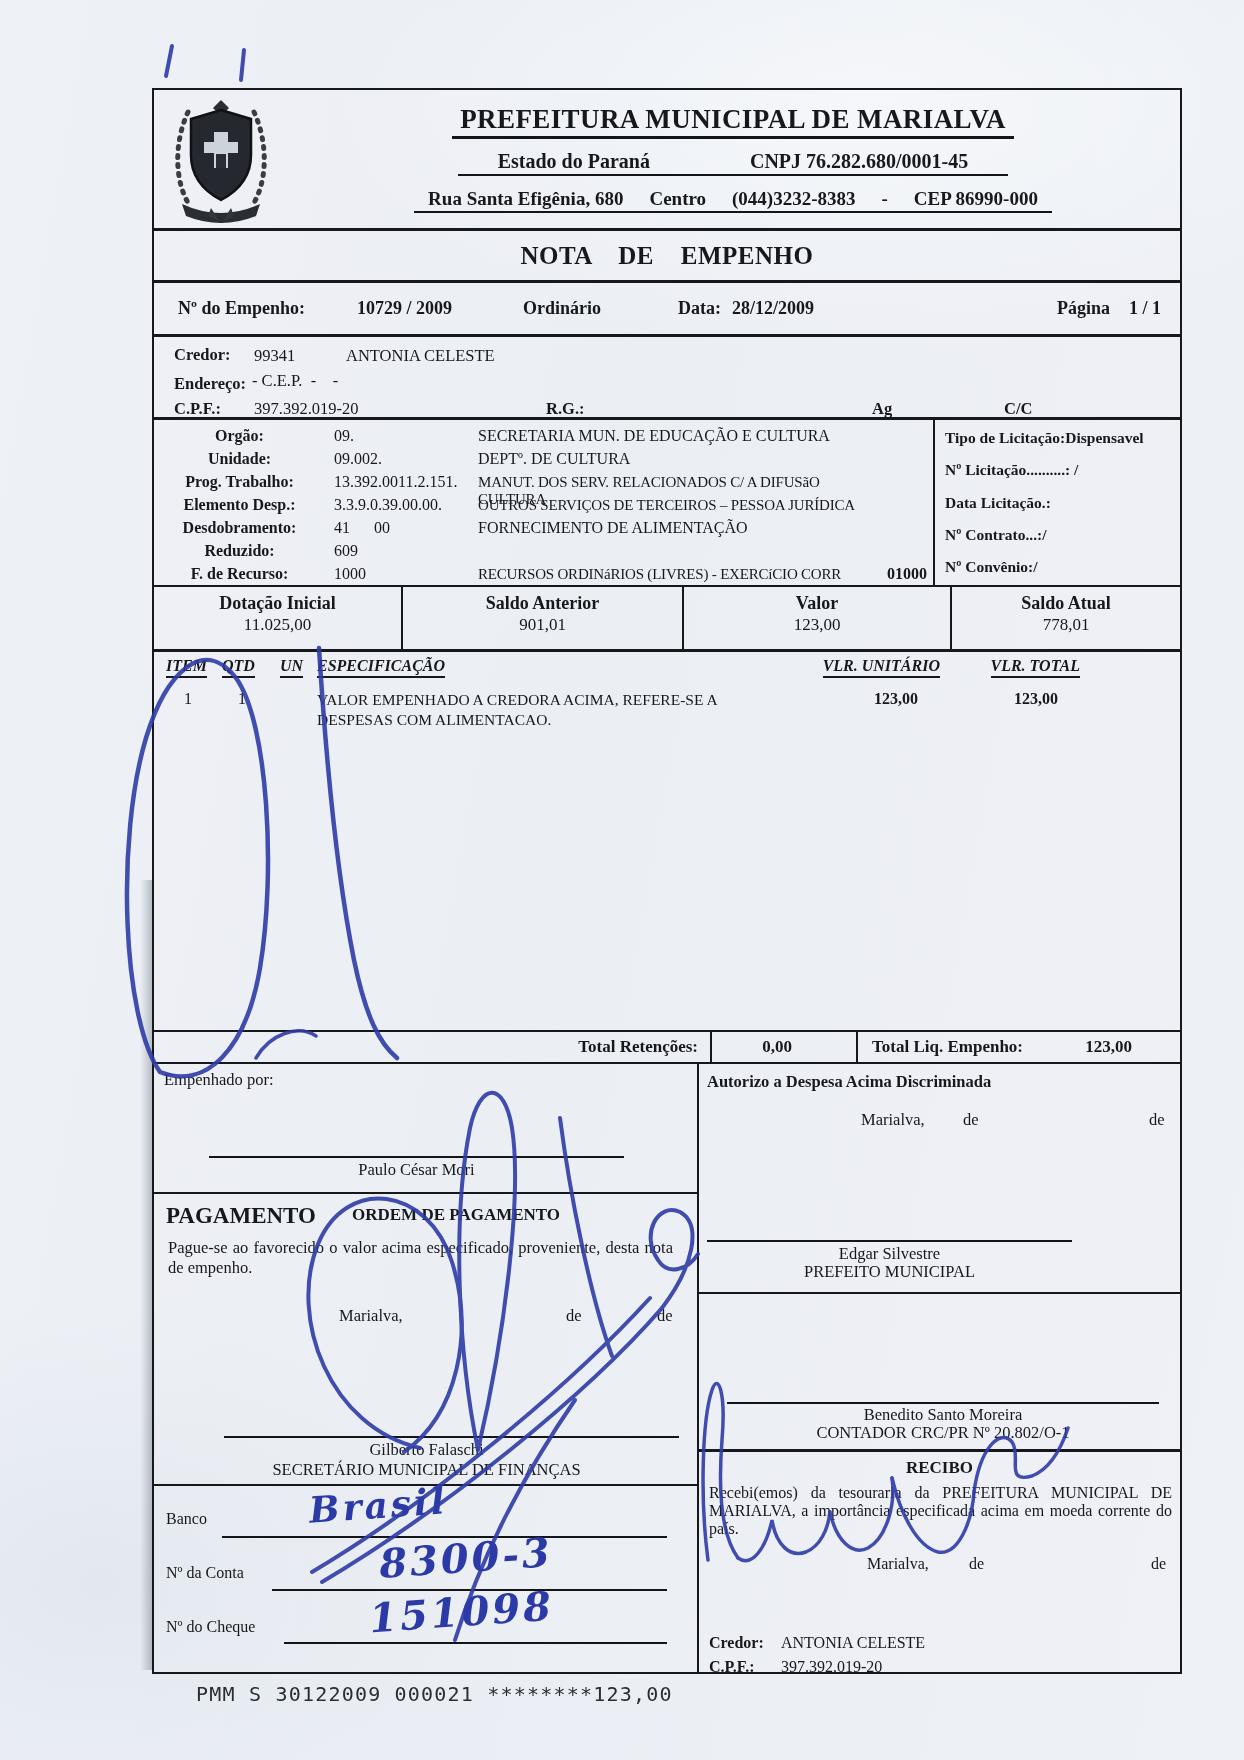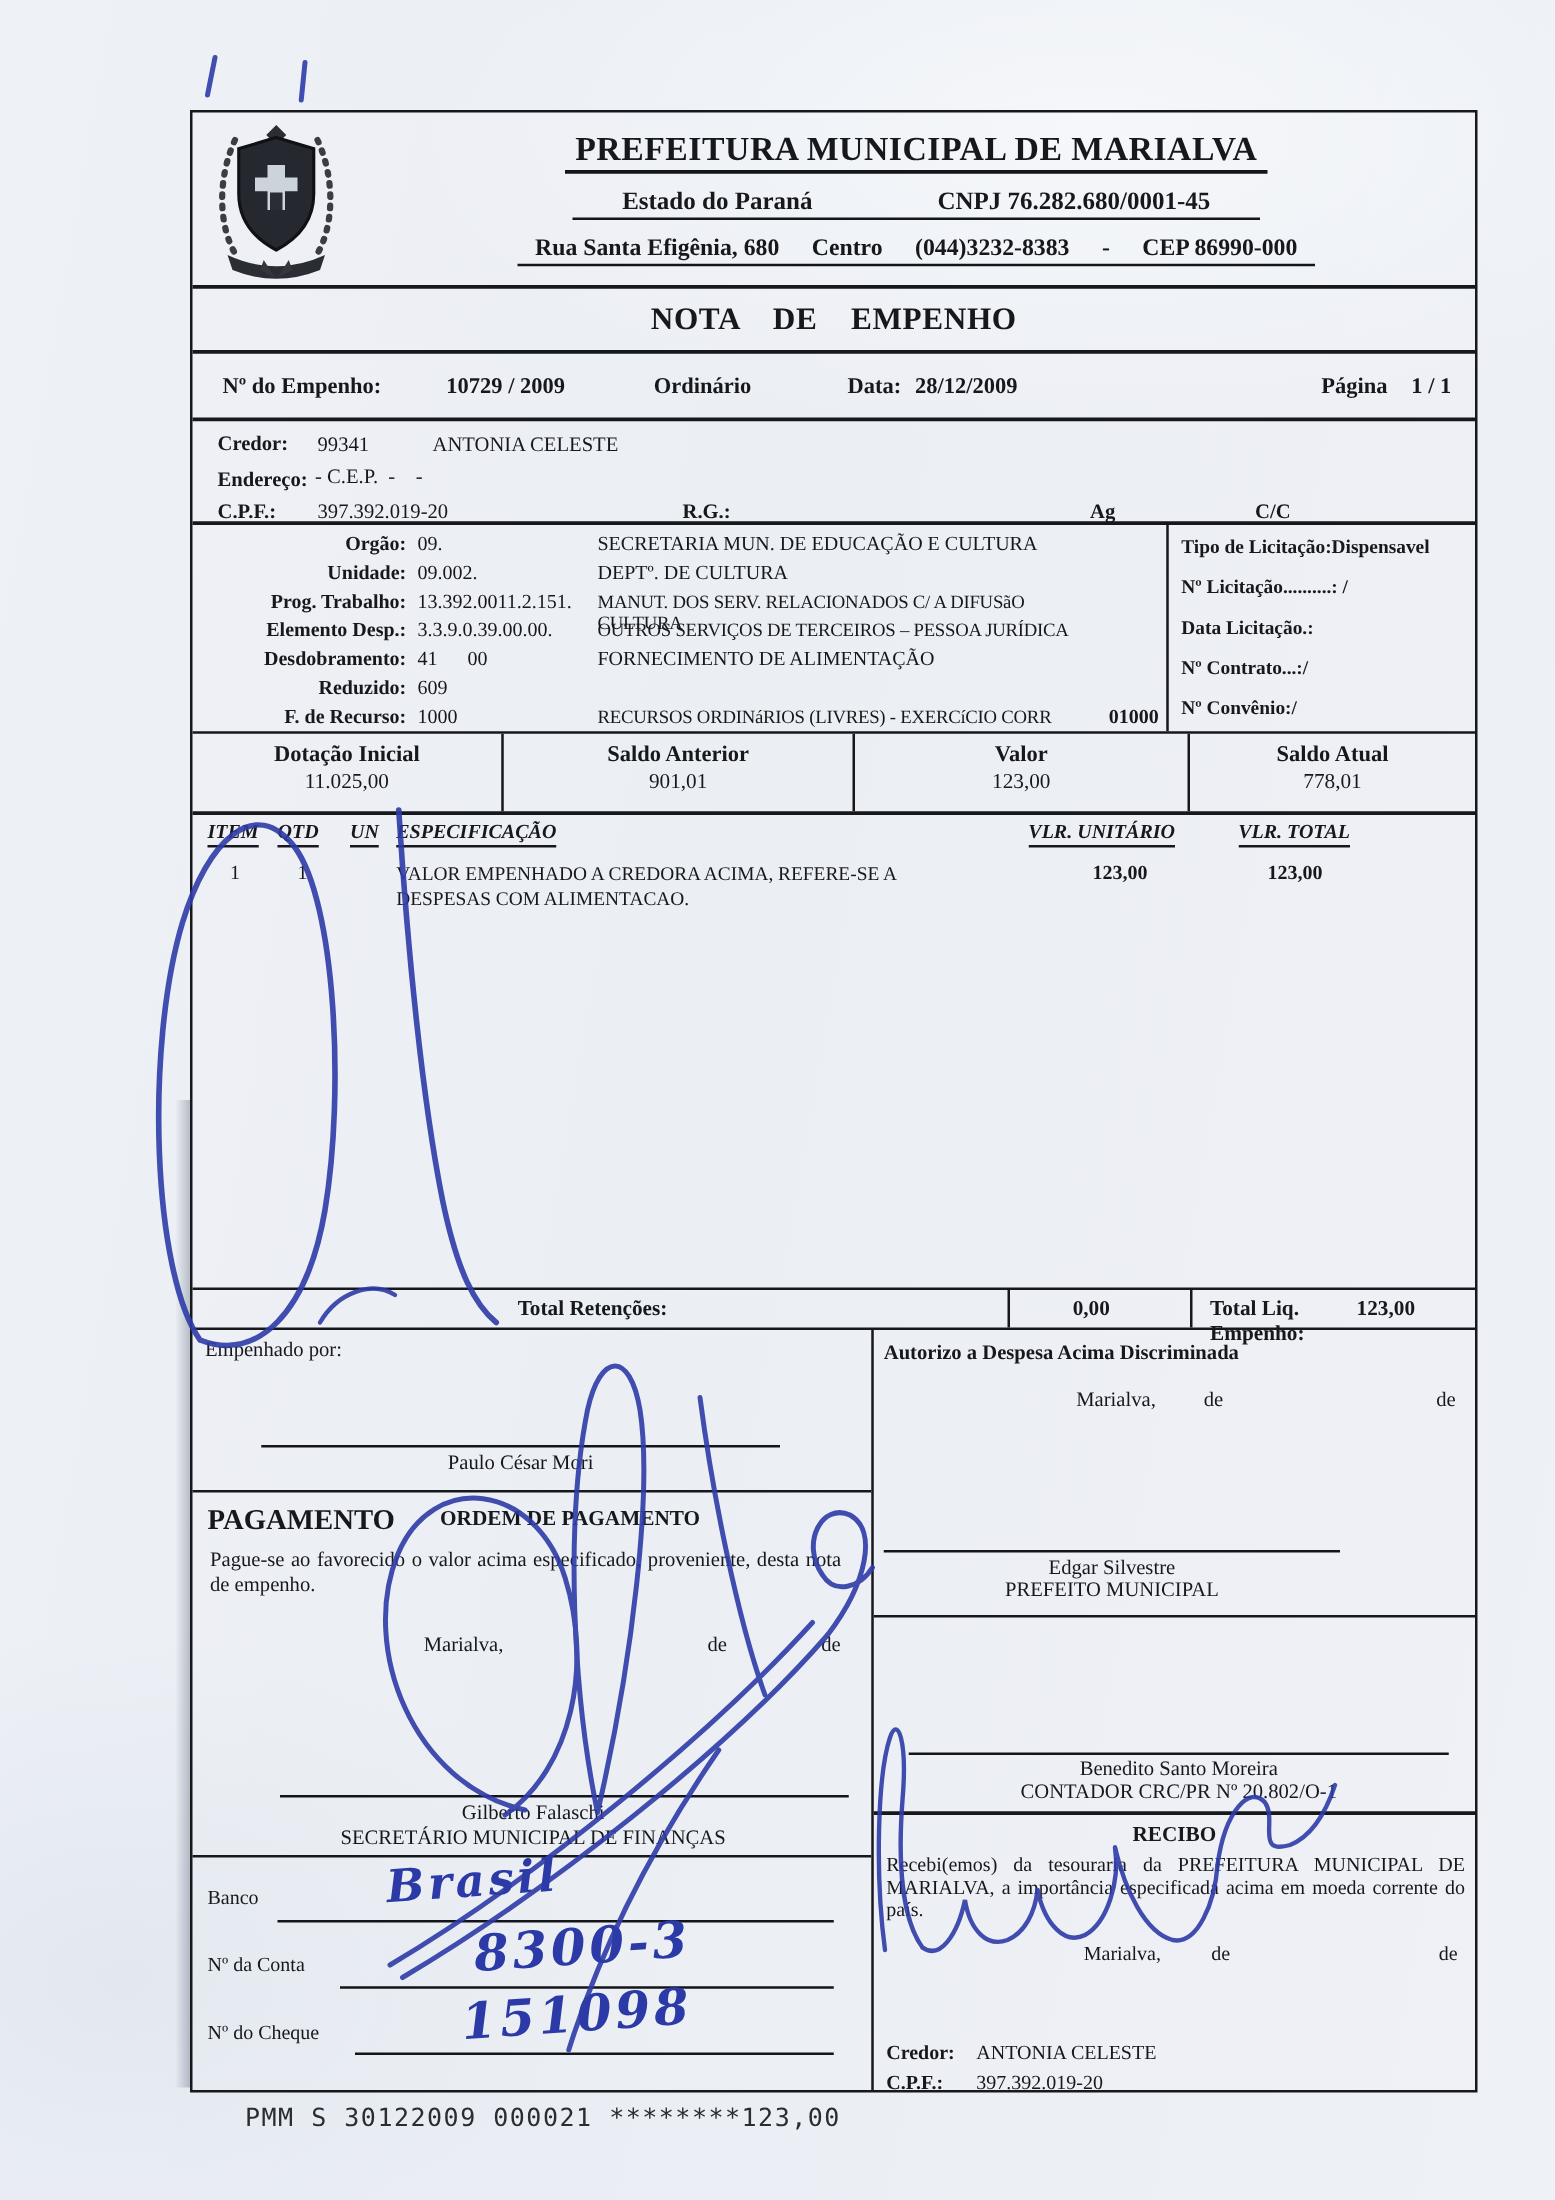--- a/index.html
+++ b/index.html
@@ -29,42 +29,42 @@
  font-size:25px;font-weight:bold;word-spacing:20px;letter-spacing:.5px}
 
 .sec-empenho{height:54px;border-top:3.5px solid #17181c;font-size:18px;font-weight:bold}
 .sec-empenho .abs{top:15px}
 
 .sec-creditor{height:83px;border-top:3.5px solid #17181c;font-size:16.5px}
 
 .sec-budget{height:168px;border-top:3.5px solid #17181c;display:flex}
 .budget-left{flex:1;padding-top:7px}
 .b-row{display:grid;grid-template-columns:180px 142px 1fr 78px;height:23px;font-size:16px;align-items:baseline}
-.b-label{text-align:right;font-weight:bold;padding-right:9px}
+.b-label{text-align:center;font-weight:bold;padding-right:9px}
 .b-code{white-space:pre}
 .b-desc{padding-left:2px}
 .cond{font-size:15px;letter-spacing:-.2px}
 .b-extra{font-weight:bold;text-align:right;padding-right:6px}
 .fbold{font-weight:normal}
 .budget-right{width:247px;border-left:2.5px solid #17181c;padding:9px 4px 9px 10px;display:flex;
  flex-direction:column;justify-content:space-between;font-weight:bold;font-size:15.5px;white-space:pre}
 
 .sec-dotacao{height:64px;border-top:2.5px solid #17181c;display:flex;text-align:center}
 .d-cell{padding-top:6px}
 .d-cell+.d-cell{border-left:2.5px solid #17181c}
 .d1{width:247px}.d2{width:281px}.d3{width:268px}.d4{flex:1}
 .d-label{font-weight:bold;font-size:18px}
 .d-value{font-size:17px;margin-top:1px}
 
 .sec-items{height:381px;border-top:3.5px solid #17181c;font-size:16px}
 .it-h{font-weight:bold;font-style:italic;border-bottom:2px solid #17181c;font-size:16px;padding-bottom:1px}
 .spec{line-height:1.3;font-size:15.5px;white-space:normal}
 
 .sec-totals{height:32px;border-top:2.5px solid #17181c;display:flex;font-weight:bold;font-size:17px}
-.t1{width:652px;text-align:center;padding:5px 12px 0 0}
+.t1{width:556px;text-align:right;padding:5px 12px 0 0}
 .t2{width:146px;border-left:2.5px solid #17181c;text-align:center;padding:5px 14px 0 0}
 .t3{flex:1;border-left:2.5px solid #17181c;display:flex;justify-content:space-between;padding:5px 48px 0 14px}
 
 .sec-bottom{height:610px;border-top:2.5px solid #17181c;display:flex}
 .bot-left{width:545px;border-right:2.5px solid #17181c;position:relative}
 .bot-right{flex:1;position:relative}
 .empenhado-sec{height:128px;position:relative;font-size:16.5px}
 .pagamento-sec{height:292px;border-top:2.5px solid #17181c;position:relative;font-size:16.5px}
 .bank-sec{height:190px;border-top:2.5px solid #17181c;position:relative;font-size:16px}
 .autorizo-sec{height:228px;position:relative;font-size:16.5px}

